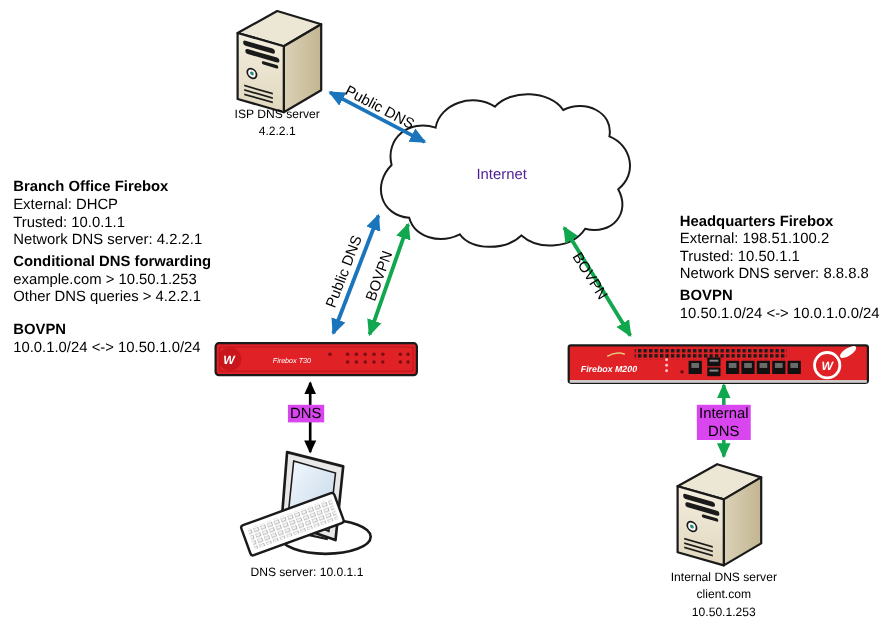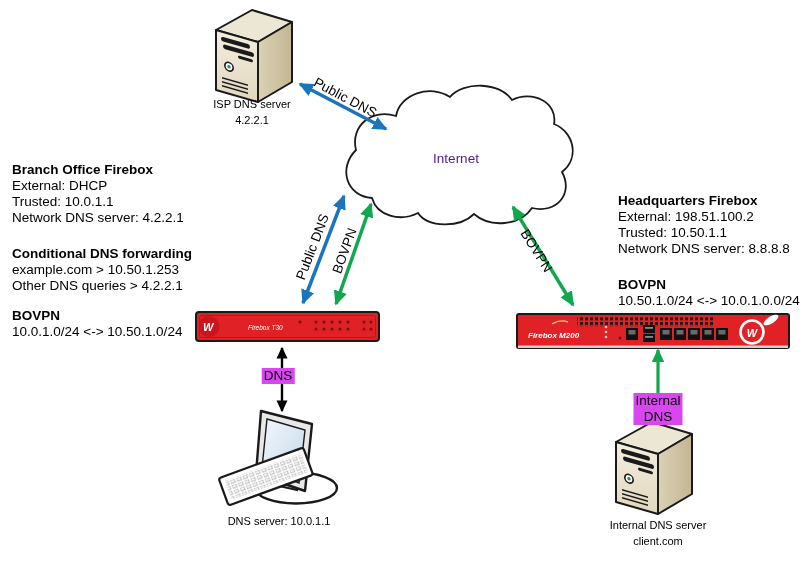--- a/index.html
+++ b/index.html
@@ -2,25 +2,25 @@
 <html><head>
 <meta charset="utf-8">
 <style>
   html,body{margin:0;padding:0;background:#fff;}
   .canvas{
     position:relative;width:808px;height:575px;background:#fff;overflow:hidden;
     font-family:"Liberation Sans","DejaVu Sans",sans-serif;color:#000;
   }
   svg{position:absolute;left:0;top:0;}
   .lbl{position:absolute;white-space:nowrap;font-size:13.5px;line-height:16px;}
-  .center{text-align:center;margin-top:25px;}
+  .center{text-align:center;}
   .rot{transform-origin:center center;}
   .infoblock{position:absolute;font-size:13.5px;line-height:16px;}
   .infoblock .t{font-weight:bold;}
-  .gap16{margin-top:20px;}
+  .gap16{margin-top:4px;}
   .gap14{margin-top:14px;}
   .onLine{background:#d946ef;padding:0 2px;}
   .caption{position:absolute;font-size:11px;line-height:16px;text-align:center;}
 </style>
 </head>
 <body>
 
 <div class="canvas">
 
   <svg width="808" height="575" viewBox="0 0 808 575">
@@ -180,20 +180,21 @@
     <div>4.2.2.1</div>
   </div>
 
   <div class="caption" style="left:199px;top:513px;width:160px;">
     <div>DNS server: 10.0.1.1</div>
   </div>
 
   <div class="caption" style="left:578px;top:517px;width:160px;">
     <div>Internal DNS server</div>
     <div>client.com</div>
+    <div>10.50.1.253</div>
   </div>
 
   <div class="infoblock" style="left:12px;top:162px;">
     <div class="t">Branch Office Firebox</div>
     <div>External: DHCP</div>
     <div>Trusted: 10.0.1.1</div>
     <div>Network DNS server: 4.2.2.1</div>
     <div class="t gap16">Conditional DNS forwarding</div>
     <div>example.com &gt; 10.50.1.253</div>
     <div>Other DNS queries &gt; 4.2.2.1</div>

